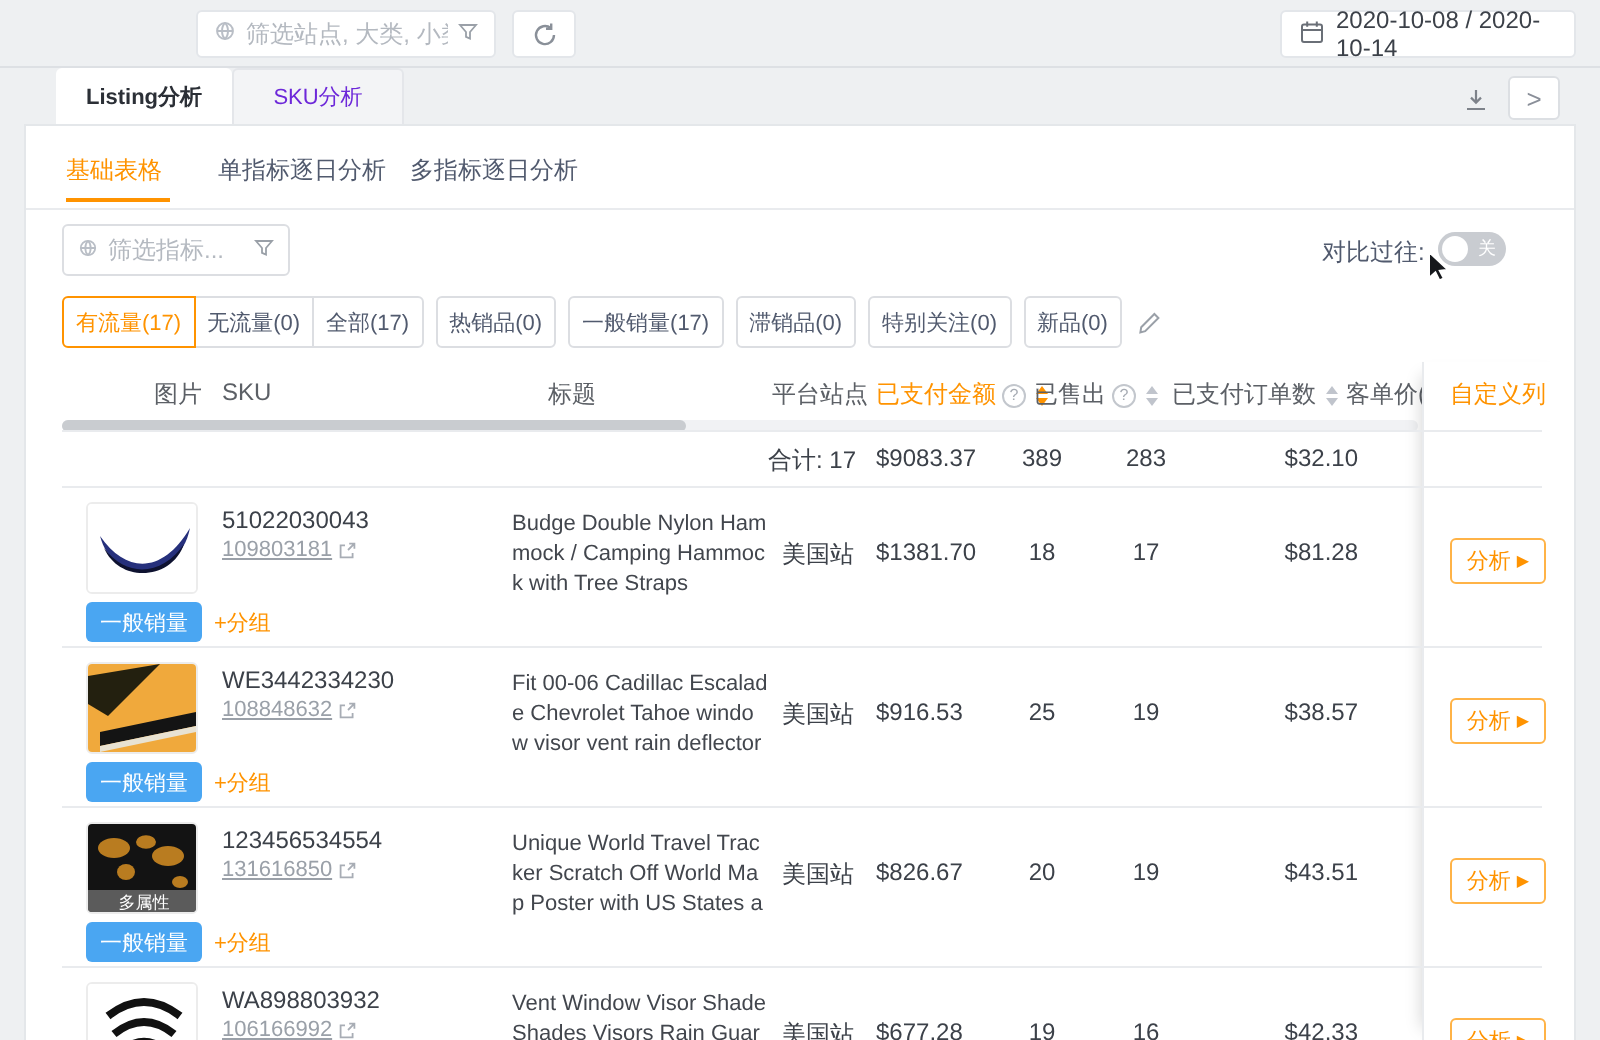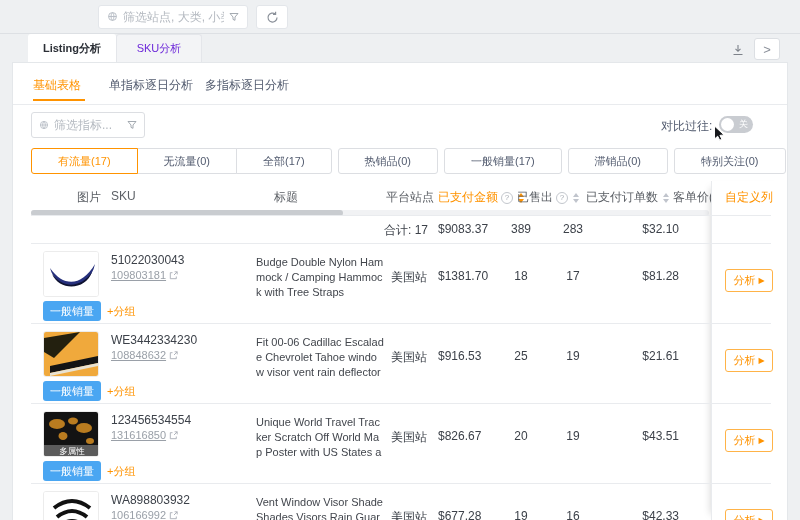--- a/index.html
+++ b/index.html
@@ -36,21 +36,21 @@
   .compare-label { position:absolute; left:648px; top:55px; font-size:12px; color:#515a6e; }
   .toggle { position:absolute; left:706px; top:53px; width:34px; height:17px; border-radius:9px; background:#c9ccd1; cursor:pointer; }
   .toggle .knob { position:absolute; left:2px; top:2px; width:13px; height:13px; border-radius:50%; background:#fff; }
   .toggle .t-lab { position:absolute; right:5px; top:3px; font-size:9px; color:#fff; line-height:11px; }
   
   .chips { position:absolute; left:18px; top:85px; height:26px; display:flex; align-items:center; }
   .seg { display:flex; }
   .seg .chip { border-radius:0; margin-left:-1px; }
   .seg .chip:first-child { border-radius:3px 0 0 3px; margin-left:0; }
   .seg .chip:last-child { border-radius:0 3px 3px 0; }
-  .chip { height:26px; display:flex; align-items:center; padding:0 26px; border:1px solid #dcdee2; border-radius:3px;
+  .chip { height:26px; display:flex; align-items:center; padding:0 6px; border:1px solid #dcdee2; border-radius:3px;
     font-size:11px; color:#515a6e; background:#fff; cursor:pointer; white-space:nowrap; }
   .chip-active { color:#ff9300; border-color:#ff9300; position:relative; z-index:1; }
   .chip-gap { margin-left:6px; }
   .chip-add { color:#ff9300; border-color:#ffcf8f; margin-left:10px; }
   .pencil { margin-left:8px; cursor:pointer; display:flex; align-items:center; }
   
   .th { position:absolute; top:126px; font-size:12px; color:#5c6066; white-space:nowrap; display:flex; align-items:center; gap:3px; }
   .th-orange { color:#ff9300; }
   .qmark { width:12px; height:12px; border:1px solid #c3c7cd; border-radius:50%; font-size:8px; color:#a6abb3;
     display:inline-flex; align-items:center; justify-content:center; cursor:pointer; }
@@ -103,20 +103,29 @@
         <path d="M1 1.5h8L6 5v3.3L4 7.4V5z"></path>
         </svg>
     </span>
   </div>
   <div class="tb-btn" style="left:256px; width:32px; justify-content:center; padding:0;">
     <svg width="13" height="13" viewBox="0 0 13 13" fill="none" stroke="#8a9099" stroke-width="1.2">
       <path d="M11 6.5A4.5 4.5 0 1 1 9.4 3.1"></path>
         <path d="M9.6 0.8v2.6H7"></path>
       </svg>
   </div>
+  <div class="tb-btn" style="left:640px; width:148px; justify-content:center;">
+    <span>
+      <svg width="12" height="12" viewBox="0 0 12 12" fill="none" stroke="#6a6f77" stroke-width="1">
+        <rect x="1" y="2.2" width="10" height="8.8" rx="1"></rect>
+          <path d="M1 5h10M3.6 0.8v2.6M8.4 0.8v2.6"></path>
+        </svg>
+    </span>
+    <span>2020-10-08 / 2020-10-14</span>
+  </div>
 </div>
 
 <div class="tab tab-active" style="left:28px; width:88px;">
   <span>Listing分析</span>
 </div>
 <div class="tab tab-idle" style="left:116px; width:86px;">
   <span>SKU分析</span>
 </div>
 <div class="hdr-ico-btn" style="top:41px; left:728px; width:20px; height:18px;">
   <svg width="12" height="12" viewBox="0 0 12 12" fill="none" stroke="#7d828a" stroke-width="1.1">
@@ -295,21 +304,21 @@
   </div>
   <div class="tag" style="top:318px;">
       <span>一般销量</span>
     </div>
   <div class="addgrp" style="top:321px;">+分组</div>
   <div class="title" style="top:272px;">Fit 00-06 Cadillac Escalade Chevrolet Tahoe window visor vent rain deflector For 00 01 ...</div>
   <div class="cell" style="left:378px; top:286px;">美国站</div>
   <div class="cell" style="left:425px; top:286px;">$916.53</div>
   <div class="cell num-c" style="left:483px; top:286px; width:50px;">25</div>
   <div class="cell num-c" style="left:525px; top:286px; width:70px;">19</div>
-  <div class="cell num-r" style="left:590px; top:286px; width:76px;">$21.61</div>
+  <div class="cell num-r" style="left:590px; top:286px; width:76px;">$38.57</div>
   <div class="analyze" style="top:286px;">
     <span>分析</span>
       <span class="ac">▶</span>
   </div>
   <div class="hline" style="top:340px;"></div>
 
   <div class="thumb" style="top:348px;">
     <svg width="56" height="46" viewBox="0 0 56 46">
       <rect width="56" height="46" fill="#131313"></rect>
       <ellipse cx="13" cy="12" rx="8" ry="5" fill="#b97c20"></ellipse>

